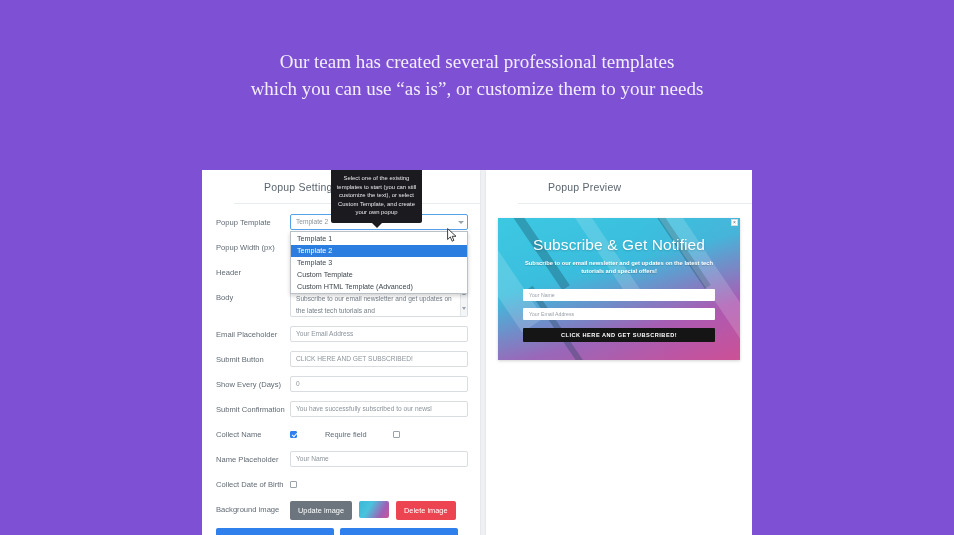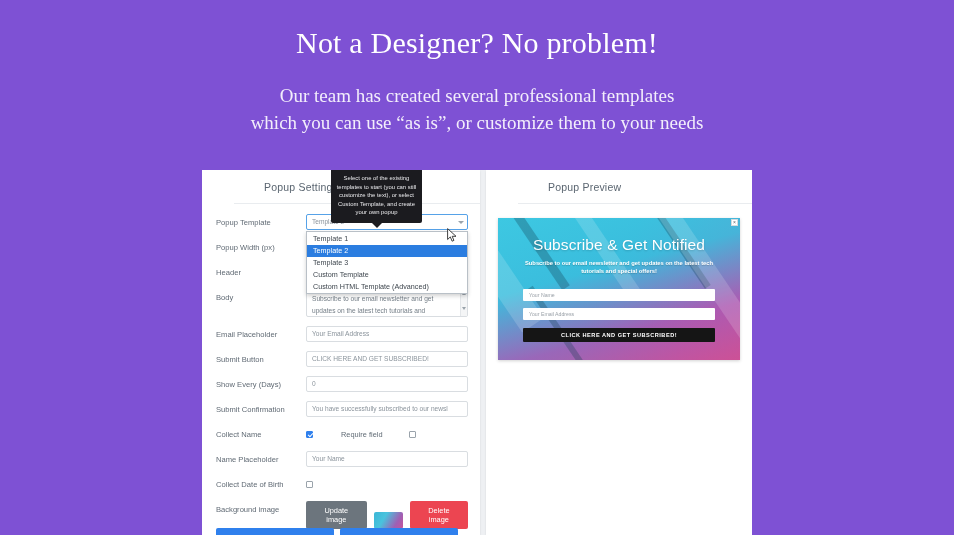--- a/index.html
+++ b/index.html
@@ -70,21 +70,21 @@
     min-height: 16px;
   }
   .row-label {
     width: 74px;
     flex: 0 0 74px;
     font-size: 7.6px;
     color: #606a74;
     line-height: 10px;
     padding-top: 4px;
   }
-  .row-ctl { flex: 1; position: relative; margin-left: 16px; }
+  .row-ctl { flex: 1; position: relative; }
 
   .inp {
     width: 100%;
     height: 16px;
     border: 1px solid #d9dde1;
     border-radius: 2px;
     background: #fff;
     font-size: 6.6px;
     color: #8b949c;
     padding: 0 5px;
@@ -195,21 +195,21 @@
     font-size: 7.4px; color: #fff;
     padding: 5px 8px; cursor: pointer;
     font-family: "Liberation Sans", sans-serif;
   }
   .btn-gray { background: #6c757d; }
   .btn-red  { background: #ec4551; }
   .thumb {
     width: 30px; height: 17px; border-radius: 2px;
     background: linear-gradient(120deg,#3bb6d6 0%,#49c3dd 35%,#a05fb4 75%,#c9559a 100%);
   }
-  .btn-row { display: flex; align-items: flex-end; gap: 7px; }
+  .btn-row { display: flex; align-items: flex-start; gap: 7px; }
 
   
   .bottom-btns {
     position: absolute; left: 14px; bottom: -4px;
     display: flex; gap: 6px; z-index: 5;
   }
   .blue-btn { width: 118px; height: 11px; background: #2f80ed; border-radius: 2px; }
 
   
   .pv-body { padding: 14px 12px; }
@@ -262,21 +262,20 @@
   .pv-btn {
     background: #151515; height: 14px; margin-top: 8px;
     color: #fff; font-size: 5.6px; font-weight: bold;
     letter-spacing: .5px; line-height: 14px; border-radius: 1px;
   }
 </style>
 </head>
 <body>
 
 <div class="hero">
-  <div class="hero-title">Not a Designer? No problem!</div>
   <div class="hero-sub">
     <div>Our team has created several professional templates</div>
     <div>which you can use “as is”, or customize them to your needs</div>
   </div>
 </div>
 
 <div class="app">
 
   <div class="card card-left">
     <div class="card-head">

